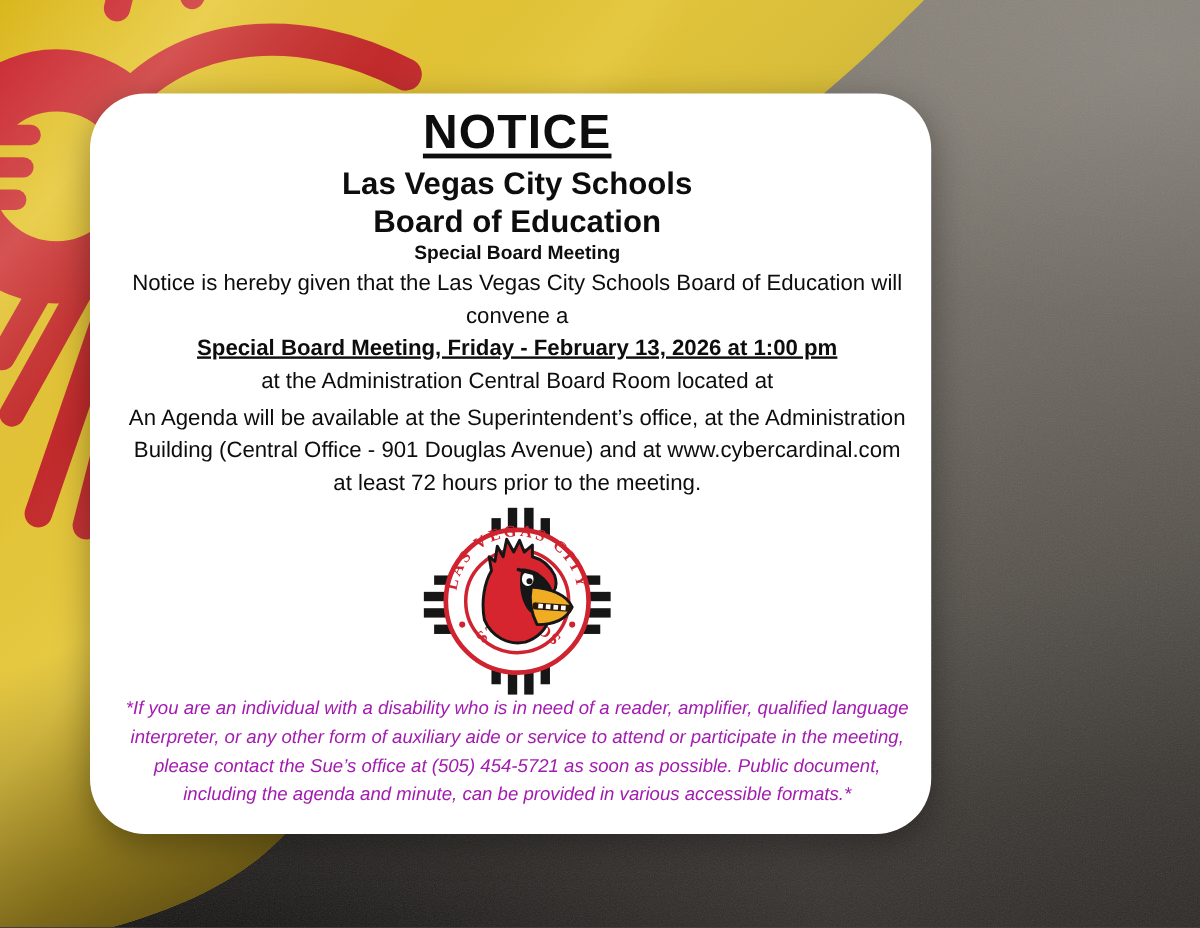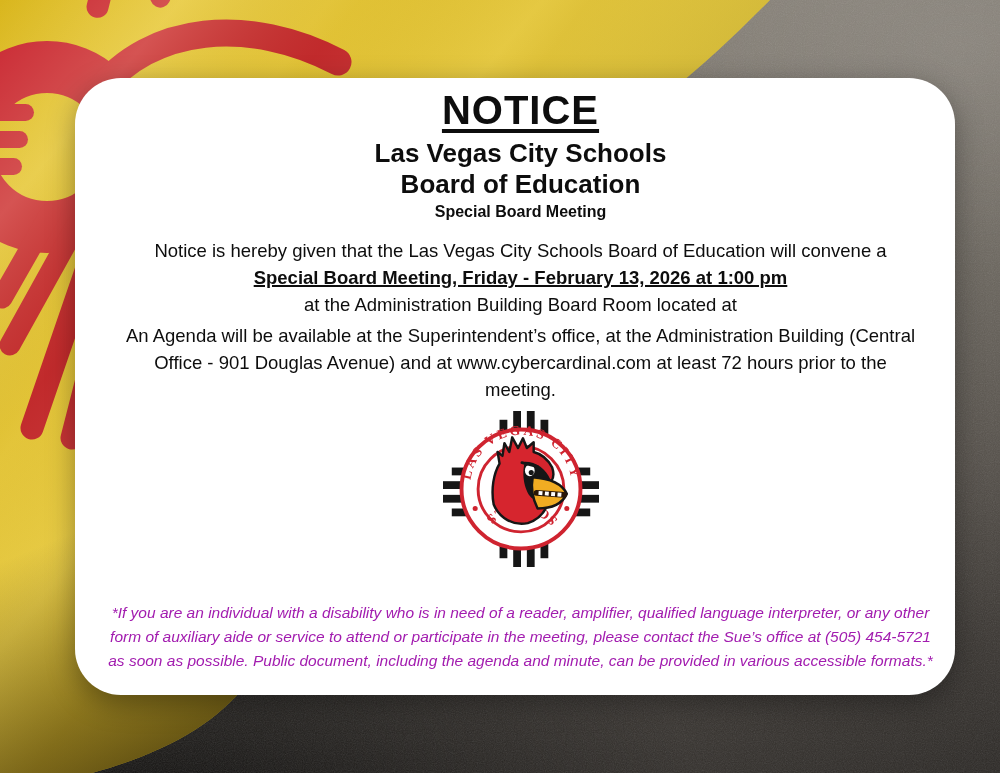--- a/index.html
+++ b/index.html
@@ -12,36 +12,36 @@
     position:absolute;inset:0;
     background:
       radial-gradient(950px 520px at 12% 108%, rgba(0,0,0,.85), rgba(0,0,0,0) 62%),
       radial-gradient(520px 320px at 96% 6%, rgba(255,255,255,.10), rgba(255,255,255,0) 70%),
       linear-gradient(168deg, #8a847a 0%, #7c766d 28%, #6b665e 48%, #55504a 68%, #3a3632 86%, #2b2825 100%);
   }
   .bg-noise{position:absolute;inset:0;opacity:.16;pointer-events:none;}
   .bg-flag{position:absolute;inset:0;pointer-events:none;}
   
   .card{
-    position:absolute;left:75px;top:78px;width:880px;height:617px;
+    position:absolute;left:75px;top:78px;width:701px;height:617px;
     background:#ffffff;border-radius:46px;
     box-shadow:0 8px 28px rgba(0,0,0,.35);
     box-sizing:border-box;padding:8px 18px 20px 29px;
     display:flex;flex-direction:column;align-items:center;
     color:#0d0d0d;
   }
   .title{
     font-size:40px;font-weight:800;letter-spacing:1px;line-height:1.1;
     text-decoration:underline;text-decoration-thickness:4px;text-underline-offset:5px;
     margin:2px 0 6px 0;
   }
   .org{font-size:26px;font-weight:700;line-height:1.2;text-align:center;}
   .subtitle{font-size:16px;font-weight:700;line-height:1.25;margin-top:2px;}
   .para{font-size:18.5px;line-height:27px;text-align:center;max-width:824px;}
-  .para-1{margin-top:15px;}
+  .para-1{}
   .meeting-line{font-weight:700;text-decoration:underline;text-decoration-thickness:2px;}
   .para-2{margin-top:4px;max-width:800px;}
   .logo-wrap{margin-top:8px;line-height:0;}
   .disclaimer{
     margin-top:auto;align-self:stretch;
     font-size:15.5px;font-style:italic;line-height:24px;color:#a21caf;
     text-align:center;padding:0 0 2px 0;
   }
 </style>
 </head>
@@ -111,21 +111,21 @@
 
   <div class="card">
     <div class="title">NOTICE</div>
     <div class="org">Las Vegas City Schools</div>
     <div class="org">Board of Education</div>
     <div class="subtitle">Special Board Meeting</div>
 
     <div class="para para-1">
       <div>Notice is hereby given that the Las Vegas City Schools Board of Education will convene a</div>
       <div class="meeting-line">Special Board Meeting, Friday - February 13, 2026 at 1:00 pm</div>
-      <div>at the Administration Building Board Room located at</div>
+      <div>at the Administration Central Board Room located at</div>
     </div>
 
     <div class="para para-2">An Agenda will be available at the Superintendent’s office, at the Administration Building (Central Office - 901 Douglas Avenue) and at www.cybercardinal.com at least 72 hours prior to the meeting.</div>
 
     <div class="logo-wrap">
       <svg width="156" height="156" viewBox="0 0 160 160" aria-hidden="true">
         <g fill="#161616">
 
           <rect x="72" y="0" width="8" height="30"></rect>
             <rect x="86" y="0" width="8" height="30"></rect>

